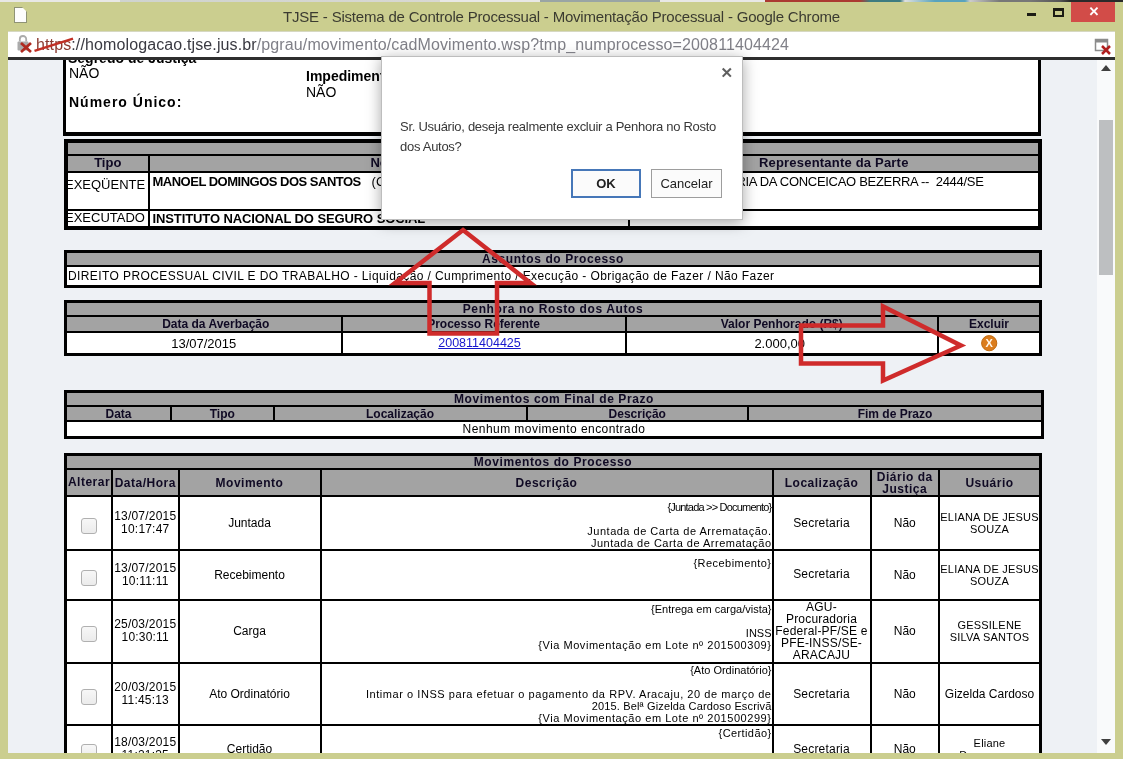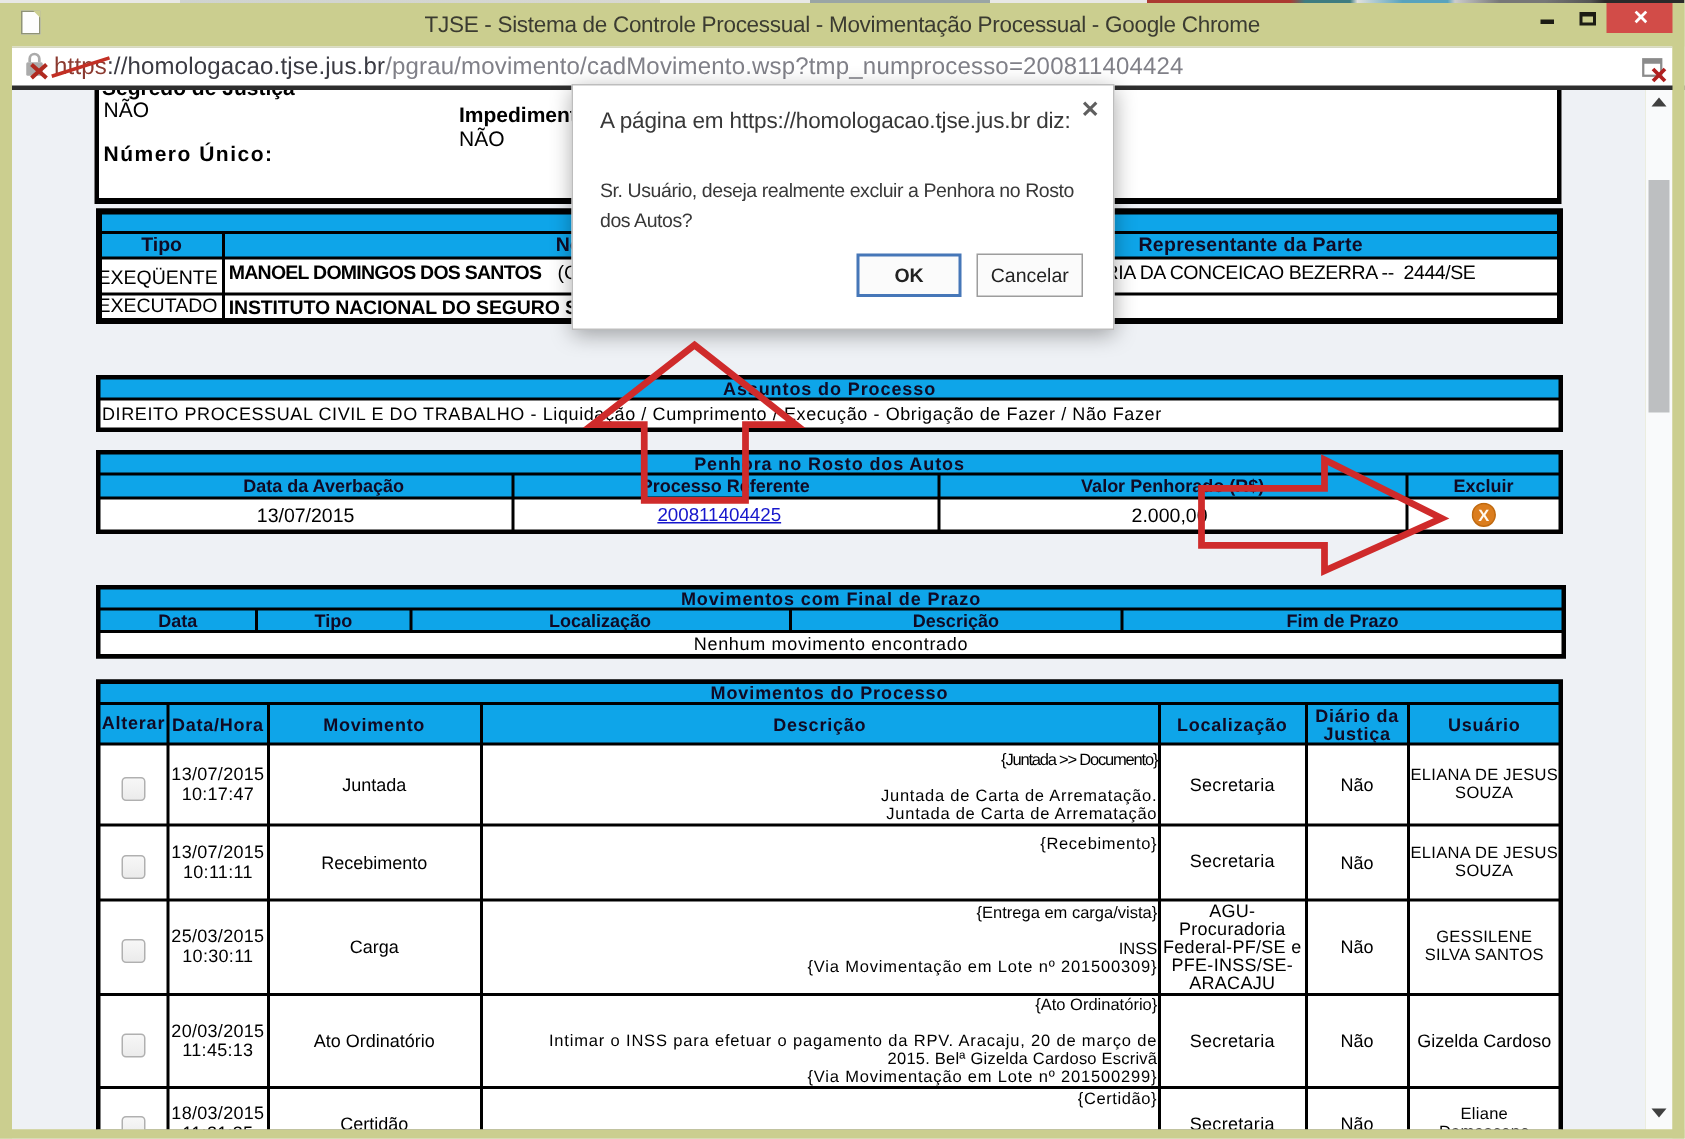--- a/index.html
+++ b/index.html
@@ -33,21 +33,21 @@
 #sbar .thumb { position:absolute; left:2px; top:60px; width:14px; height:155px; background:#bdbfc1; }
 .tri-up { width:0; height:0; border-left:5px solid transparent; border-right:5px solid transparent; border-bottom:6px solid #404040; }
 .tri-dn { width:0; height:0; border-left:5px solid transparent; border-right:5px solid transparent; border-top:6px solid #404040; }
 #rightframe { left:1115px; top:2px; width:8px; height:757px; background:#cbce8f; }
 #bottomframe { left:0; top:753px; width:1123px; height:6px; background:#cbce8f; }
 #leftframe { left:0; top:31px; width:8px; height:728px; background:#cbce8f; }
 
 
 table { border-collapse:separate; border-spacing:2px; background:#000; table-layout:fixed; }
 td { background:#fff; overflow:hidden; }
-td.hd { background:#0ea5e9; font-weight:bold; text-align:center; color:#100a24; line-height:12px; }
+td.hd { background:#a3a3a3; font-weight:bold; text-align:center; color:#100a24; line-height:12px; }
 td.bt { letter-spacing:0.6px; }
 #t6 tr.hrow td { letter-spacing:0.5px;margin-left:19px; }
 .t { position:absolute; left:64px; }
 
 
 #t1 { top:40px; left:63px; width:978px; height:96px; background:#fff; border:3px solid #000; border-bottom-width:4px; }
 #t1 div { position:absolute; white-space:pre; }
 
 
 #t2 { top:138.5px; }
@@ -110,21 +110,21 @@
     <tbody>
           <tr>
             <td class="hd" colspan="3" style="height:11px;"></td>
           </tr>
     <tr>
       <td class="hd" style="height:15px; line-height:14px; font-size:13px;">Tipo</td>
       <td class="hd" style="font-size:13px;">Nome</td>
       <td class="hd" style="letter-spacing:0.2px;">Representante da Parte</td>
     </tr>
     <tr>
-      <td style="height:22px; text-align:center; vertical-align:top; padding-top:4px;"><span style="position:relative;left:-3px;">EXEQÜENTE</span></td>
+      <td style="height:36px; text-align:center; vertical-align:top; padding-top:4px;"><span style="position:relative;left:-3px;">EXEQÜENTE</span></td>
       <td style="vertical-align:top; padding:1px 0 0 3px; white-space:pre;"><b style="font-size:13px; letter-spacing:-0.5px;">MANOEL DOMINGOS DOS SANTOS</b>&nbsp;&nbsp; (CPF: 000.000</td>
       <td style="vertical-align:top; padding:1px 0 0 88px; white-space:pre; letter-spacing:-0.3px;">MARIA DA CONCEICAO BEZERRA --&nbsp; 2444/SE</td>
     </tr>
     <tr>
       <td style="height:12px; line-height:12.5px; text-align:center;margin-top:16px;"><span style="position:relative;left:-3px;">EXECUTADO</span></td>
       <td style="padding-left:3px;"><b style="font-size:13px; letter-spacing:-0.1px;">INSTITUTO NACIONAL DO SEGURO SOCIAL</b></td>
       <td></td>
     </tr>
   </tbody>
       </table>
@@ -273,21 +273,20 @@
   <div class="tri-up" style="position:absolute; left:4px; top:5px;"></div>
   <div class="thumb"></div>
   <div class="tri-dn" style="position:absolute; left:4px; top:679px;"></div>
 </div>
 <div class="abs" id="rightframe"></div>
 <div class="abs" id="bottomframe"></div>
 <div class="abs" id="leftframe"></div>
 
 <div class="abs" id="dialog">
   <div class="x">✕</div>
-  <div class="title">A página em https://homologacao.tjse.jus.br diz:</div>
   <div class="body">Sr. Usuário, deseja realmente excluir a Penhora no Rosto<br>dos Autos?</div>
   <div class="dlgbtn" id="btn-ok">OK</div>
   <div class="dlgbtn" id="btn-cancel">Cancelar</div>
 </div>
 
 <svg class="overlay" width="1123" height="759" viewBox="0 0 1123 759">
   <path d="M463 230 L530.5 283 L497 283 L497 333.5 L429.5 333.5 L429.5 283 L395 283 Z" fill="none" stroke="#cf2b2b" stroke-width="4.5" stroke-linejoin="miter"></path>
   <path d="M961 345.5 L883 306.5 L883 325.5 L801 325.5 L801 363.5 L883 363.5 L883 380.5 Z" fill="none" stroke="#cf2b2b" stroke-width="4.5" stroke-linejoin="miter"></path>
 </svg>
 

